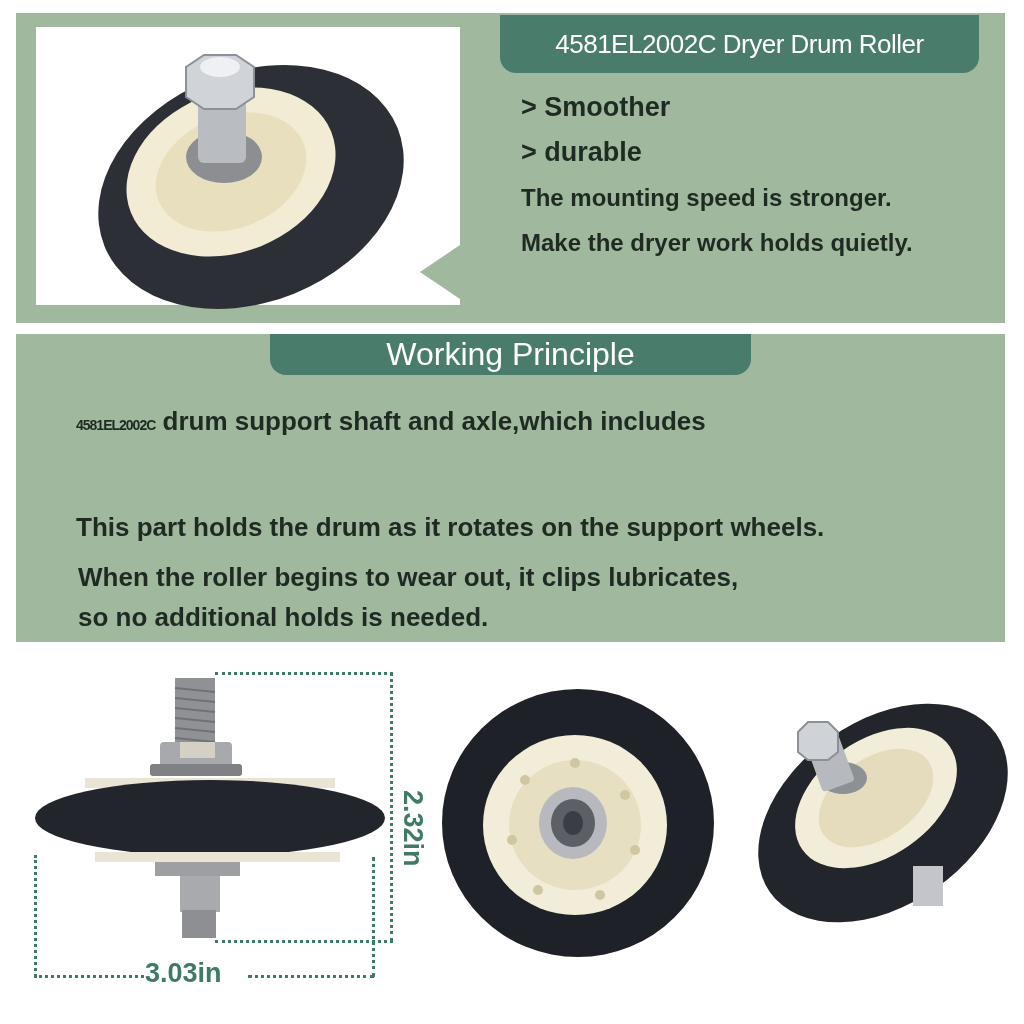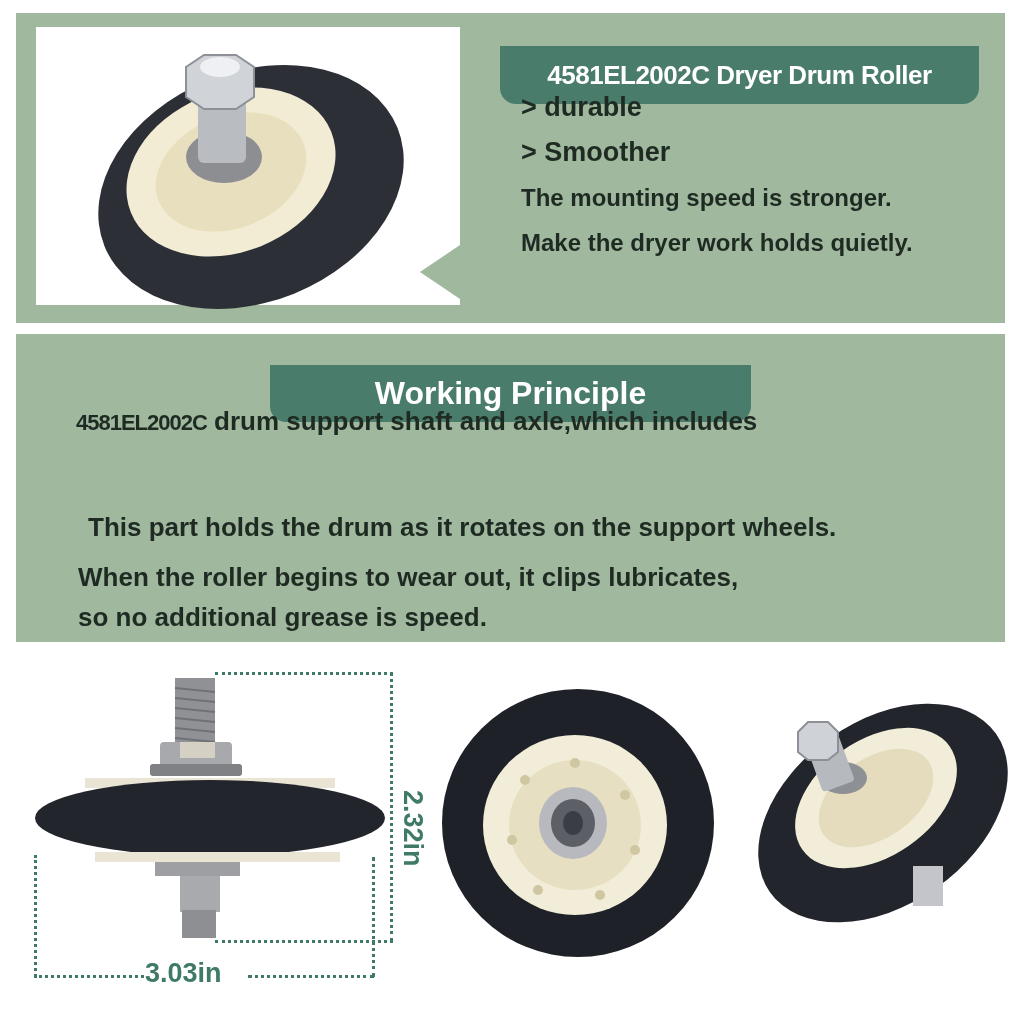--- a/index.html
+++ b/index.html
@@ -7,31 +7,31 @@
   body { position: relative; font-family: "Liberation Sans", sans-serif; color: #1e2a22; }
 
   .panel { position: absolute; background: #9fb89e; }
   #top-panel { left: 16px; top: 13px; width: 989px; height: 310px; }
   #mid-panel { left: 16px; top: 334px; width: 989px; height: 308px; }
 
   #hero-frame { position: absolute; left: 20px; top: 14px; width: 424px; height: 278px; background: #ffffff; }
   #hero-notch { position: absolute; left: 404px; top: 232px; width: 0; height: 0;
     border-top: 27px solid transparent; border-bottom: 27px solid transparent; border-right: 40px solid #9fb89e; }
 
-  .title-badge { position: absolute; background: #4a7c6b; color: #ffffff; font-weight: bold;
-    display: flex; align-items: center; justify-content: center; border-radius: 0 0 16px 16px; margin-top: 31px; }
+  .title-badge { position: absolute; background: #4a7c6b; color: #ffffff; font-weight: normal;
+    display: flex; align-items: center; justify-content: center; border-radius: 0 0 16px 16px; }
   #product-title { left: 484px; top: 2px; width: 479px; height: 58px; font-size: 26px; letter-spacing: -0.5px; }
-  #section-title { left: 254px; top: 0; width: 481px; height: 57px; font-size: 32px; }
+  #section-title { left: 254px; top: 0; width: 481px; height: 41px; font-size: 32px; }
 
   .feature-list { position: absolute; left: 505px; top: 72px; list-style: none; }
   .feature-list li { font-size: 27px; font-weight: bold; height: 45px; line-height: 45px; color: #1e2a22; }
   .feature-list li.small { font-size: 24px; }
 
   .body-text { position: absolute; left: 60px; font-size: 26px; font-weight: bold; color: #1e2a22; white-space: nowrap; }
-  .body-text .code { font-size: 22px; letter-spacing: -1px; }
+  .body-text .code { font-size: 14px; letter-spacing: -1px; }
 
   .dim-label { position: absolute; color: #3f7a64; font-weight: bold; font-size: 27px; }
   .dotted { position: absolute; border-color: #3f7a64; border-style: dotted; border-width: 0; }
 
   svg { position: absolute; overflow: visible; }
 </style>
 </head>
 <body>
 
 <div class="panel" id="top-panel">
@@ -44,36 +44,36 @@
       <rect x="162" y="58" width="48" height="78" rx="6" fill="#b9bcc1"></rect>
       <polygon points="150,40 168,28 200,28 218,40 218,70 200,82 168,82 150,70" fill="#d0d3d8" stroke="#8d9096" stroke-width="2"></polygon>
       <ellipse cx="184" cy="40" rx="20" ry="10" fill="#eef0f3"></ellipse>
     </svg>
   </div>
   <div id="hero-notch"></div>
 
   <div class="title-badge" id="product-title">4581EL2002C Dryer Drum Roller</div>
 
   <ul class="feature-list">
+    <li>&gt; Smoother</li>
     <li>&gt; durable</li>
-    <li>&gt; Smoother</li>
     <li class="small">The mounting speed is stronger.</li>
     <li class="small">Make the dryer work holds quietly.</li>
   </ul>
 </div>
 
 <div class="panel" id="mid-panel">
   <div class="title-badge" id="section-title">Working Principle</div>
 
   <div class="body-text" style="top:72px;">
     <span class="code">4581EL2002C</span><span> drum support shaft and axle,which includes</span>
   </div>
-  <div class="body-text" style="top:178px;margin-left:12px;">This part holds the drum as it rotates on the support wheels.</div>
+  <div class="body-text" style="top:178px;">This part holds the drum as it rotates on the support wheels.</div>
   <div class="body-text" style="top:228px; left:62px;">When the roller begins to wear out, it clips lubricates,</div>
-  <div class="body-text" style="top:268px; left:62px;">so no additional grease is speed.</div>
+  <div class="body-text" style="top:268px; left:62px;">so no additional holds is needed.</div>
 </div>
 
 <svg style="left:30px; top:670px;" width="360" height="280" viewBox="0 0 360 280">
   <rect x="145" y="8" width="40" height="80" fill="#8f9195"></rect>
   <g stroke="#6f7176" stroke-width="2">
     <line x1="145" y1="18" x2="185" y2="22"></line>
       <line x1="145" y1="28" x2="185" y2="32"></line>
     <line x1="145" y1="38" x2="185" y2="42"></line>
       <line x1="145" y1="48" x2="185" y2="52"></line>
     <line x1="145" y1="58" x2="185" y2="62"></line>

